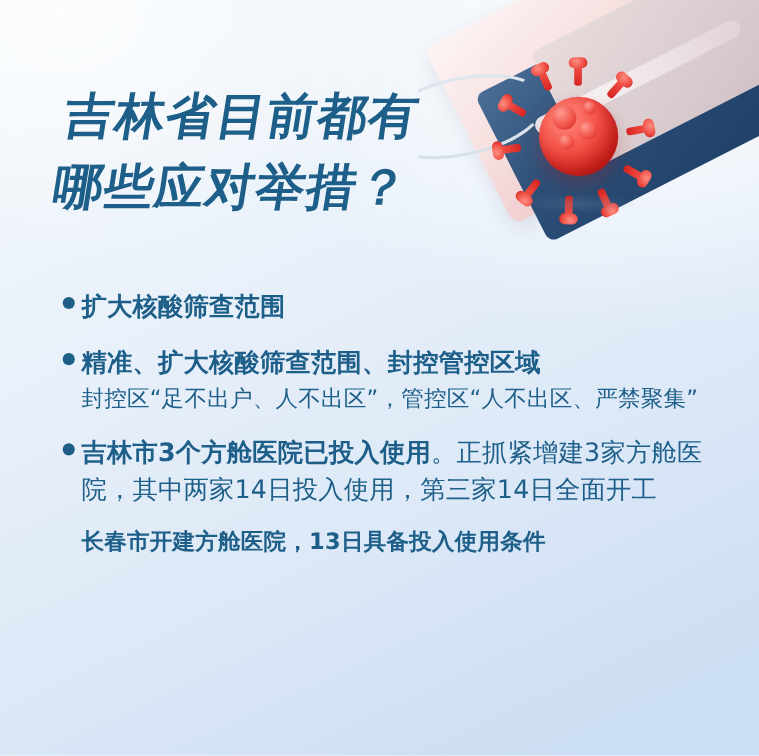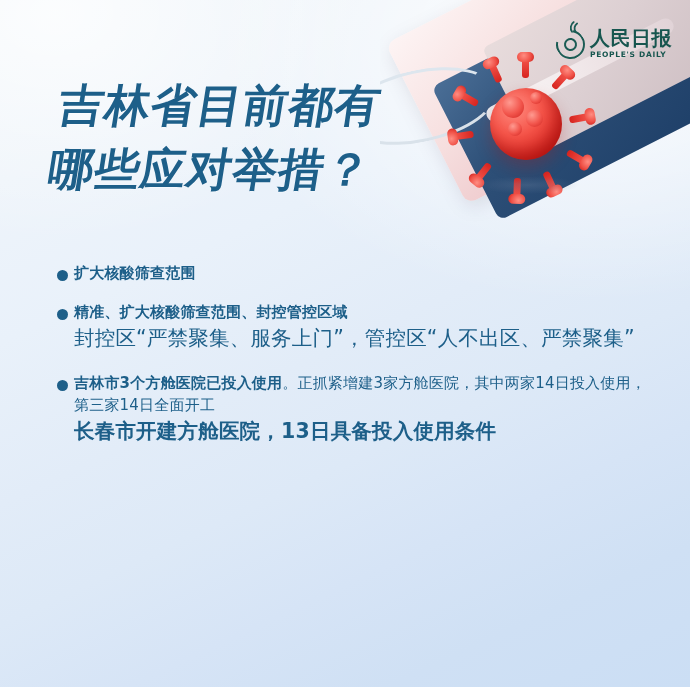--- a/index.html
+++ b/index.html
@@ -174,41 +174,41 @@
   
   .body{
     position:absolute;
     left:57px;top:262px;
     width:590px;
     color:#1d5f89;
   }
   .point{margin-bottom:17px;}
   .point-head{
     display:flex;align-items:flex-start;
-    font-size:15px;font-weight:bold;
+    font-size:23px;font-weight:bold;
     line-height:1.48;
     letter-spacing:.2px;
   }
   .bullet{
     flex:0 0 auto;
     width:11px;height:11px;border-radius:50%;
     background:#1d5f89;
     margin-top:8px;margin-right:6px;
   }
   .point-head-text{flex:1;}
   .point-head-text .rest{font-weight:normal;}
   .subline{
     margin-left:17px;
     font-size:20.5px;font-weight:normal;
     line-height:1.52;
     letter-spacing:.2px;
     color:#1d5f89;
   }
   .emph{
-    margin-left:17px;
+    margin-left:17px;margin-top:14px;
     font-size:20.5px;font-weight:bold;
     line-height:1.5;
     letter-spacing:.2px;
     color:#1d5f89;
   }
 
   
   .watermark{
     position:absolute;
     left:0;right:0;bottom:26px;
@@ -263,53 +263,41 @@
       <div class="spike" style="left:24px;top:-8px;transform:rotate(336deg);"></div>
       <div class="core"></div>
       <div class="bump" style="left:30px;top:26px;width:22px;height:22px;"></div>
       <div class="bump" style="left:54px;top:40px;width:17px;height:17px;"></div>
       <div class="bump" style="left:36px;top:52px;width:14px;height:14px;"></div>
       <div class="bump" style="left:58px;top:22px;width:12px;height:12px;"></div>
     </div>
     <div class="virus-shadow"></div>
   </div>
 
-  <div class="logo">
-    <div class="at">
-      <svg class="waves" viewBox="0 0 16 16">
-        <path d="M3 12 A7 7 0 0 1 10 5" fill="none" stroke="#1b5c54" stroke-width="1.8" stroke-linecap="round"></path>
-        <path d="M6 14 A6 6 0 0 1 12 8" fill="none" stroke="#1b5c54" stroke-width="1.8" stroke-linecap="round"></path>
-      </svg>
-    </div>
-    <div class="logo-text">
-      <div class="logo-cn">人民日报</div>
-      <div class="logo-en">PEOPLE'S DAILY</div>
-    </div>
-  </div>
 
   <div class="headline">
     <span class="hl">吉林省目前都有</span>
     <span class="hl">哪些应对举措？</span>
   </div>
 
   <div class="body">
 
     <div class="point">
       <div class="point-head">
         <span class="bullet"></span>
         <span class="point-head-text"><span>扩大核酸筛查范围</span><span class="rest"></span></span>
       </div>
     </div>
 
     <div class="point">
       <div class="point-head">
         <span class="bullet"></span>
         <span class="point-head-text"><span>精准、扩大核酸筛查范围、封控管控区域</span><span class="rest"></span></span>
       </div>
-      <div class="subline">封控区“严禁聚集、服务上门”，管控区“人不出区、严禁聚集”</div>
+      <div class="subline">封控区“足不出户、人不出区”，管控区“人不出区、严禁聚集”</div>
     </div>
 
     <div class="point">
       <div class="point-head">
         <span class="bullet"></span>
         <span class="point-head-text"><span>吉林市3个方舱医院已投入使用</span><span class="rest">。正抓紧增建3家方舱医院，其中两家14日投入使用，第三家14日全面开工</span></span>
       </div>
       <div class="emph">长春市开建方舱医院，13日具备投入使用条件</div>
     </div>
 

